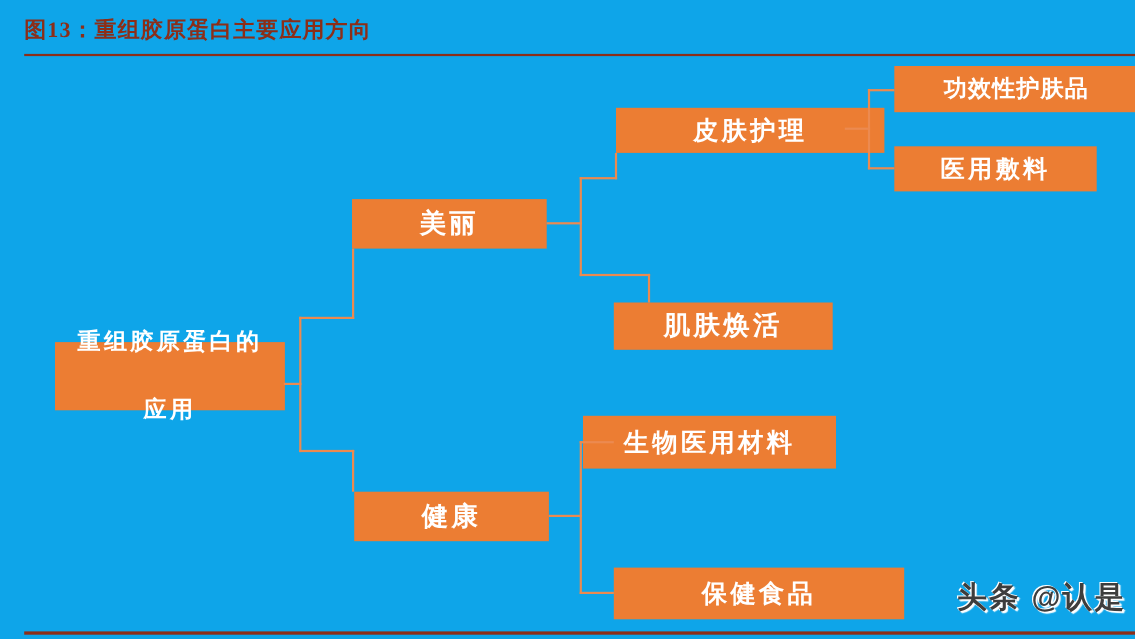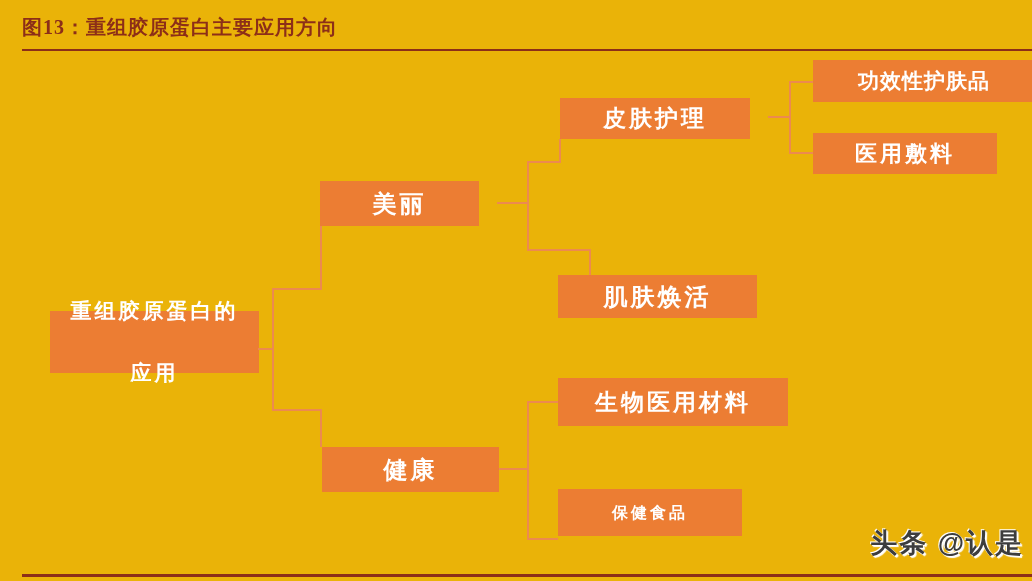--- a/index.html
+++ b/index.html
@@ -1,21 +1,21 @@
 <!DOCTYPE html>
 <html><head>
 <meta charset="utf-8">
 <style>
   * { margin: 0; padding: 0; box-sizing: border-box; }
   html, body { background: #ffffff; }
   .canvas {
     position: relative;
     width: 1032px;
     height: 581px;
-    background: #eab308;
+    background: #0ea5e9;
     overflow: hidden;
     font-family: "Liberation Sans", sans-serif;
   }
   .fig-title {
     position: absolute;
     left: 22px;
     top: 14px;
     font-family: "Liberation Serif", serif;
     font-weight: 700;
     font-size: 20px;
@@ -46,26 +46,26 @@
     display: flex;
     flex-direction: column;
     align-items: center;
     justify-content: center;
     font-weight: 700;
     text-align: center;
     letter-spacing: 3px;
     line-height: 1.25;
   }
   .node-root       { left: 50px;  top: 311px; width: 209px; height: 62px; font-size: 21px; gap: 36px; }
-  .node-beauty     { left: 320px; top: 181px; width: 159px; height: 45px; font-size: 24px; }
+  .node-beauty     { left: 320px; top: 181px; width: 177px; height: 45px; font-size: 24px; }
   .node-health     { left: 322px; top: 447px; width: 177px; height: 45px; font-size: 24px; font-family: Liberation Serif, serif; }
-  .node-skincare   { left: 560px; top: 98px;  width: 190px; height: 41px; font-size: 23px; }
+  .node-skincare   { left: 560px; top: 98px;  width: 244px; height: 41px; font-size: 23px; }
   .node-revital    { left: 558px; top: 275px; width: 199px; height: 43px; font-size: 24px; }
-  .node-biomed     { left: 558px; top: 378px; width: 230px; height: 48px; font-size: 23px; }
-  .node-healthfood { left: 558px; top: 489px; width: 184px; height: 47px; font-size: 16px; }
+  .node-biomed     { left: 530px; top: 378px; width: 230px; height: 48px; font-size: 23px; }
+  .node-healthfood { left: 558px; top: 516px; width: 264px; height: 47px; font-size: 23px; }
   .node-functional { left: 813px; top: 60px;  width: 222px; height: 42px; font-size: 21px; letter-spacing: 1px; }
   .node-dressing   { left: 813px; top: 133px; width: 184px; height: 41px; font-size: 22px; }
   .conn {
     position: absolute;
     background: #EC8A50;
   }
   .watermark {
     position: absolute;
     right: 8px;
     top: 525px;

